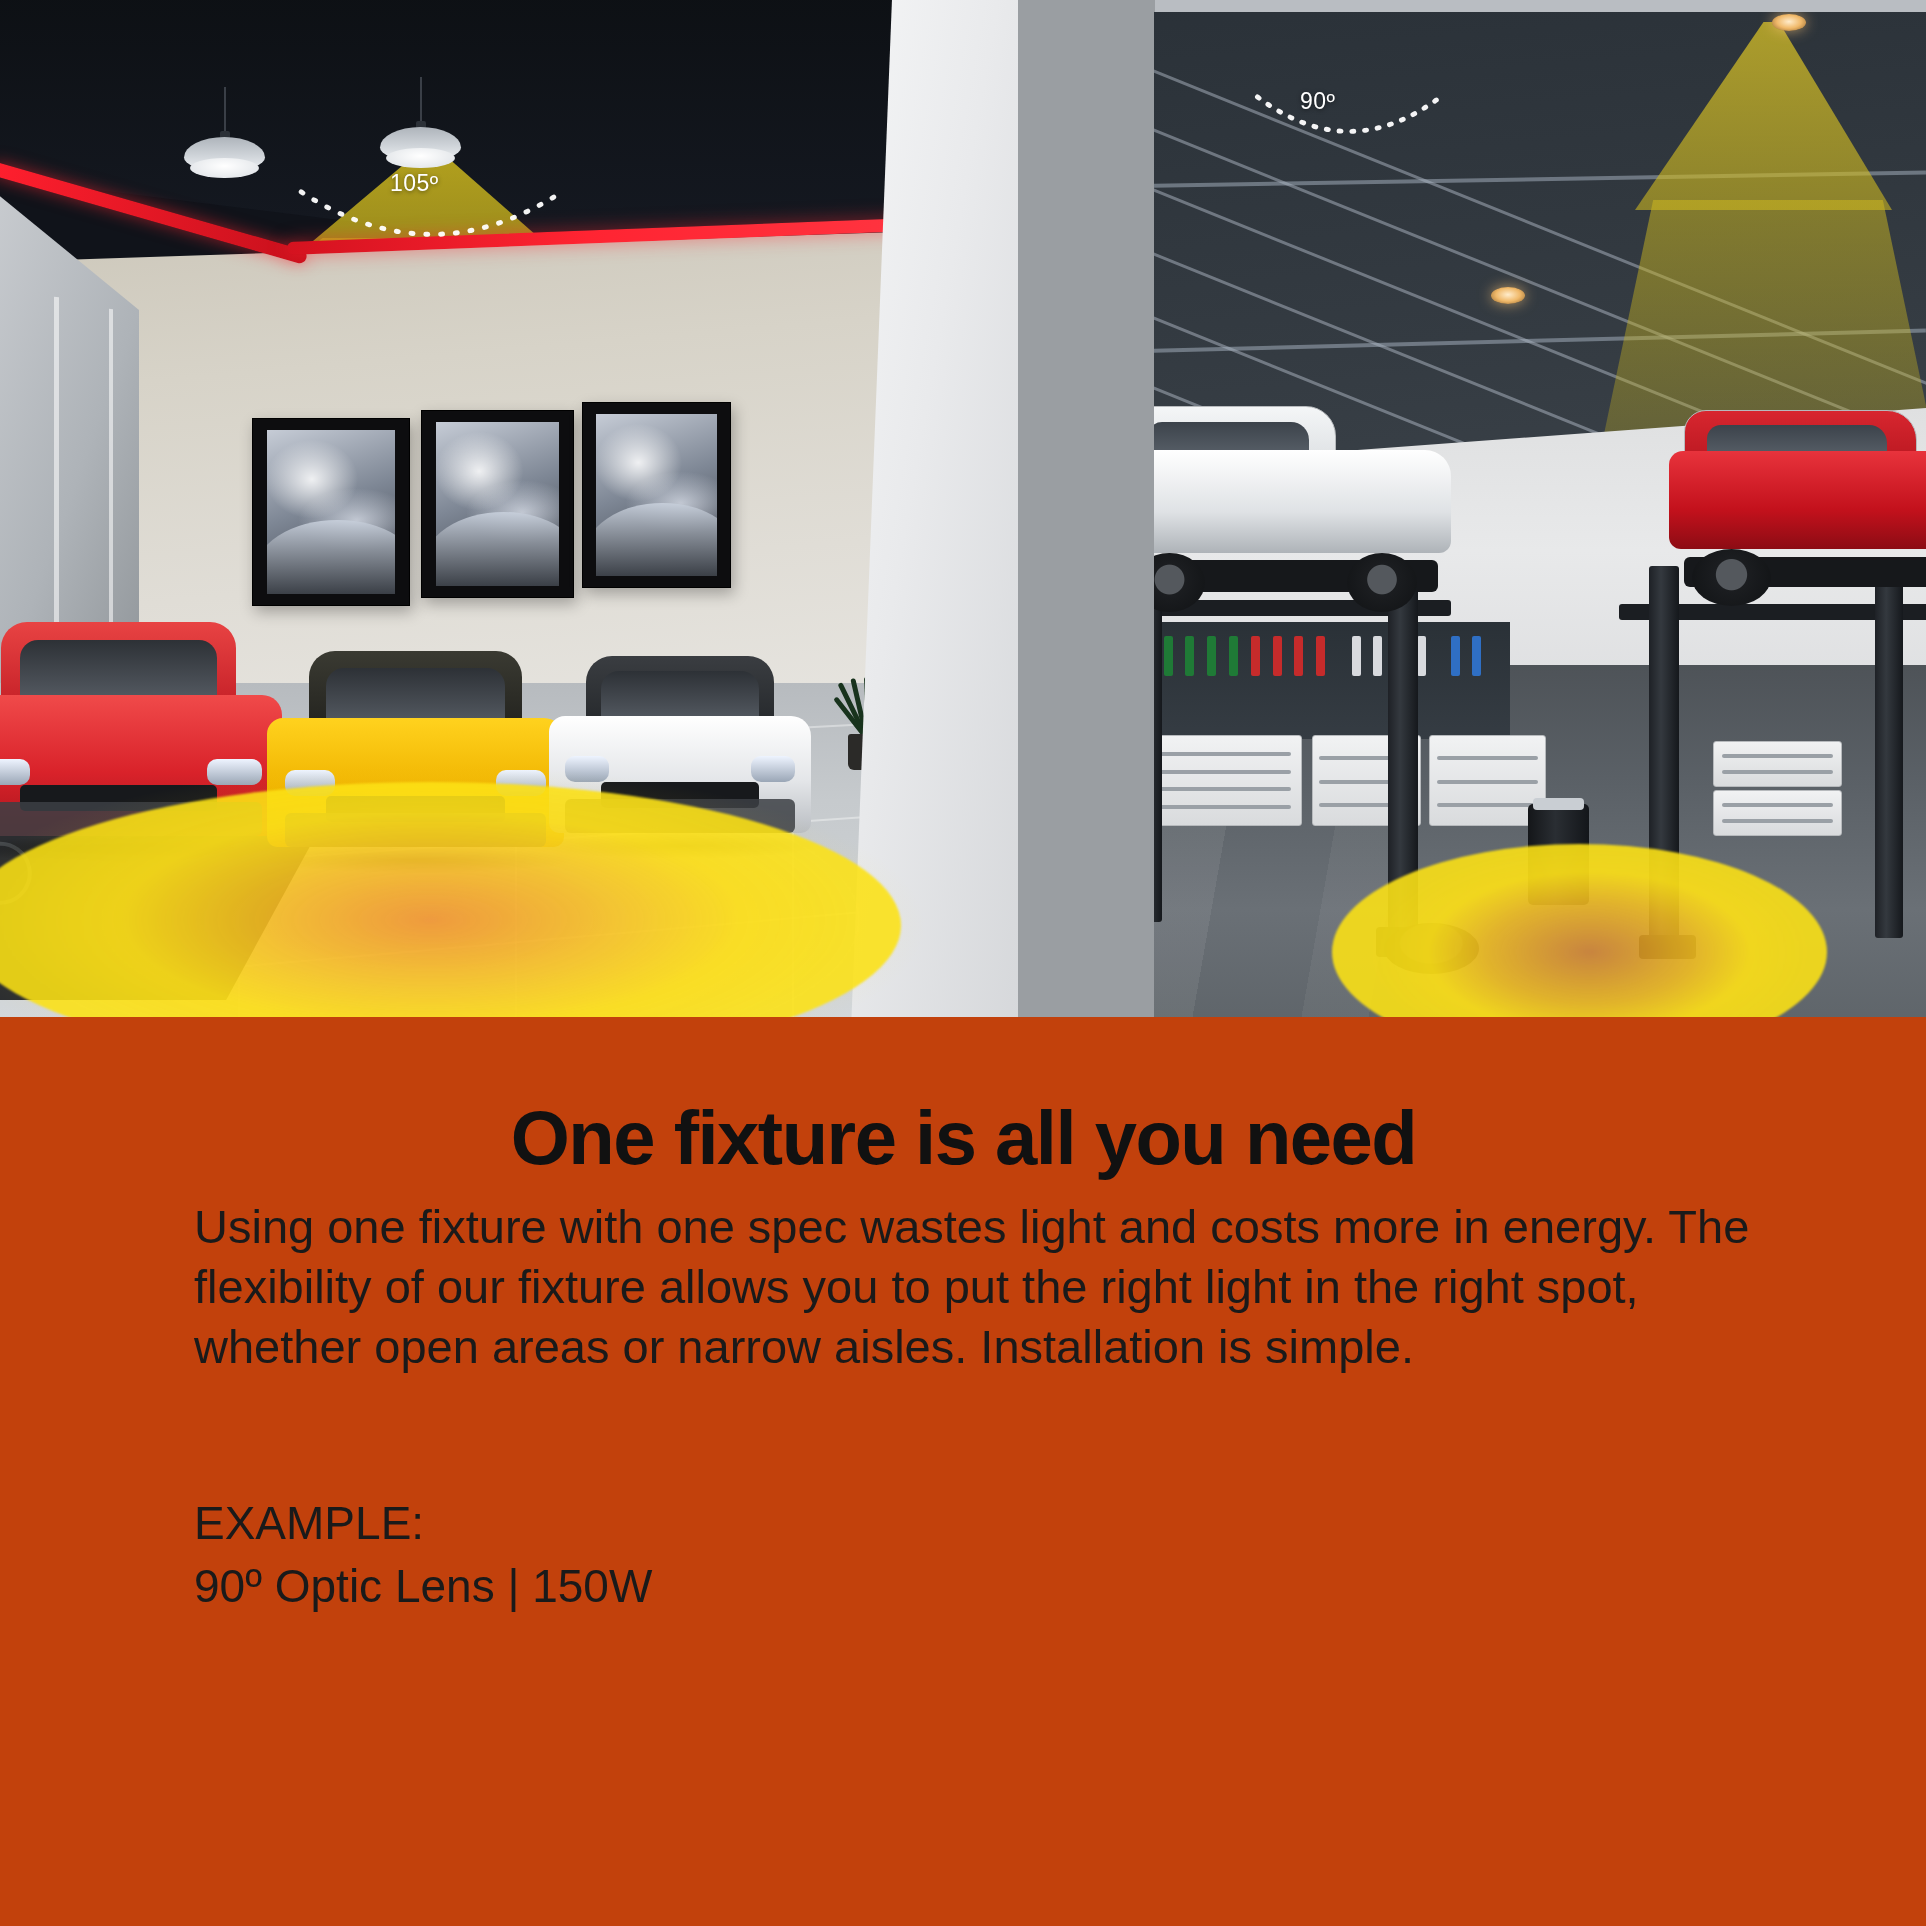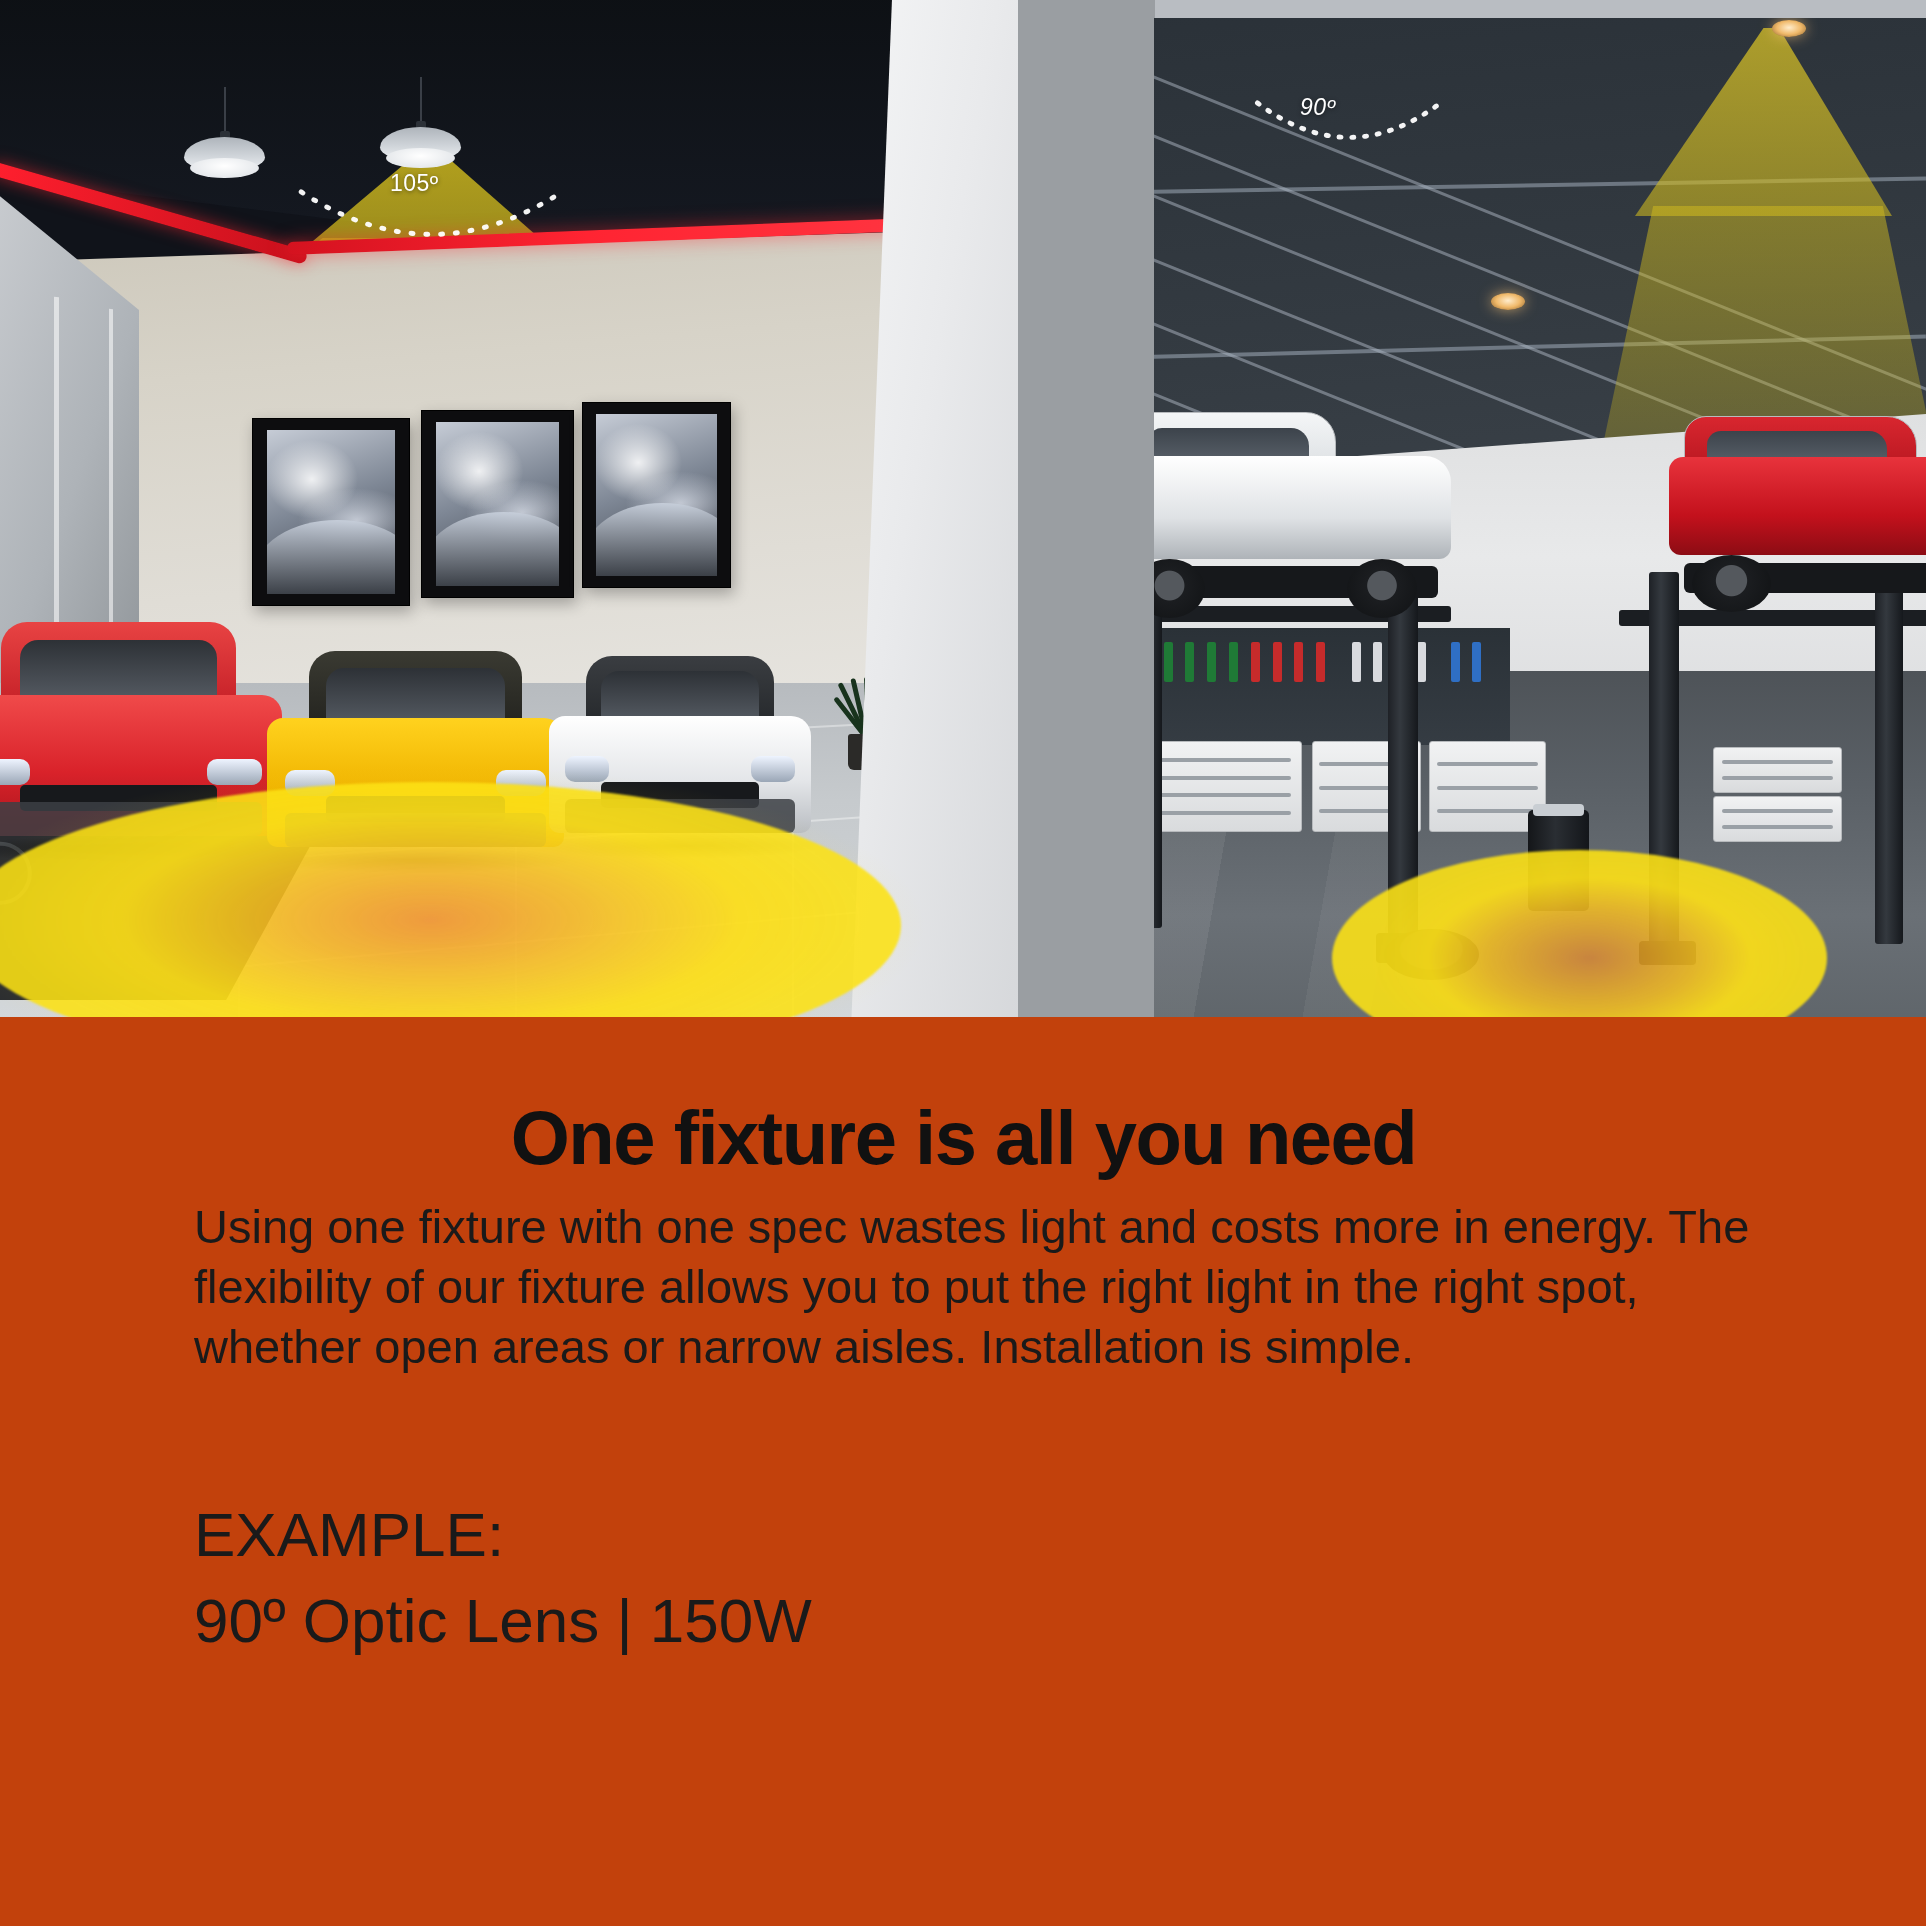--- a/index.html
+++ b/index.html
@@ -187,23 +187,22 @@
     position:absolute; left:-69px; top:762px; width:1000px; height:327px;
     background:radial-gradient(ellipse at 50% 50%, rgba(250,215,50,.38), transparent 70%);
     border-radius:50%;
   }
 
   
   .divider{ position:absolute; left:1018px; top:0; width:137px; height:1017px; background:#9a9ea2; }
 
   
   .scene-right{
-    position:absolute; left:1154px; top:18px; width:772px; height:1017px; overflow:hidden;
+    position:absolute; left:1154px; top:12px; width:772px; height:1017px; overflow:hidden;
     background:#2d3339;
-    font-style:italic;
   }
   .sr-ceiling{
     position:absolute; left:-59px; top:-20px; width:911px; height:554px;
     background:linear-gradient(175deg,#2a3138 0%, #343b42 60%, #3c434a 100%);
   }
   .sr-slat{
     position:absolute; height:3px; background:rgba(188,198,210,.45);
     transform-origin:left center;
   }
   .sr-beam-h{ position:absolute; height:4px; background:rgba(170,182,196,.5); }
@@ -311,21 +310,21 @@
     position:absolute; left:0; top:77px; width:1927px;
     text-align:center; color:#111;
     font-size:76px; font-weight:bold; letter-spacing:-1.5px;
   }
   .body-copy{
     position:absolute; left:194px; top:180px; width:1569px;
     color:#1a1a1a; font-size:47px; line-height:1.28; font-weight:400;
   }
   .example{
     position:absolute; left:194px; top:475px; width:1188px;
-    color:#1a1a1a; font-size:62px; line-height:1.38; font-weight:400;
+    color:#1a1a1a; font-size:46px; line-height:1.38; font-weight:400;
   }
   .example div{ white-space:nowrap; }
 </style>
 </head>
 <body>
 
 <div class="page">
 
   <div class="hero">
 

